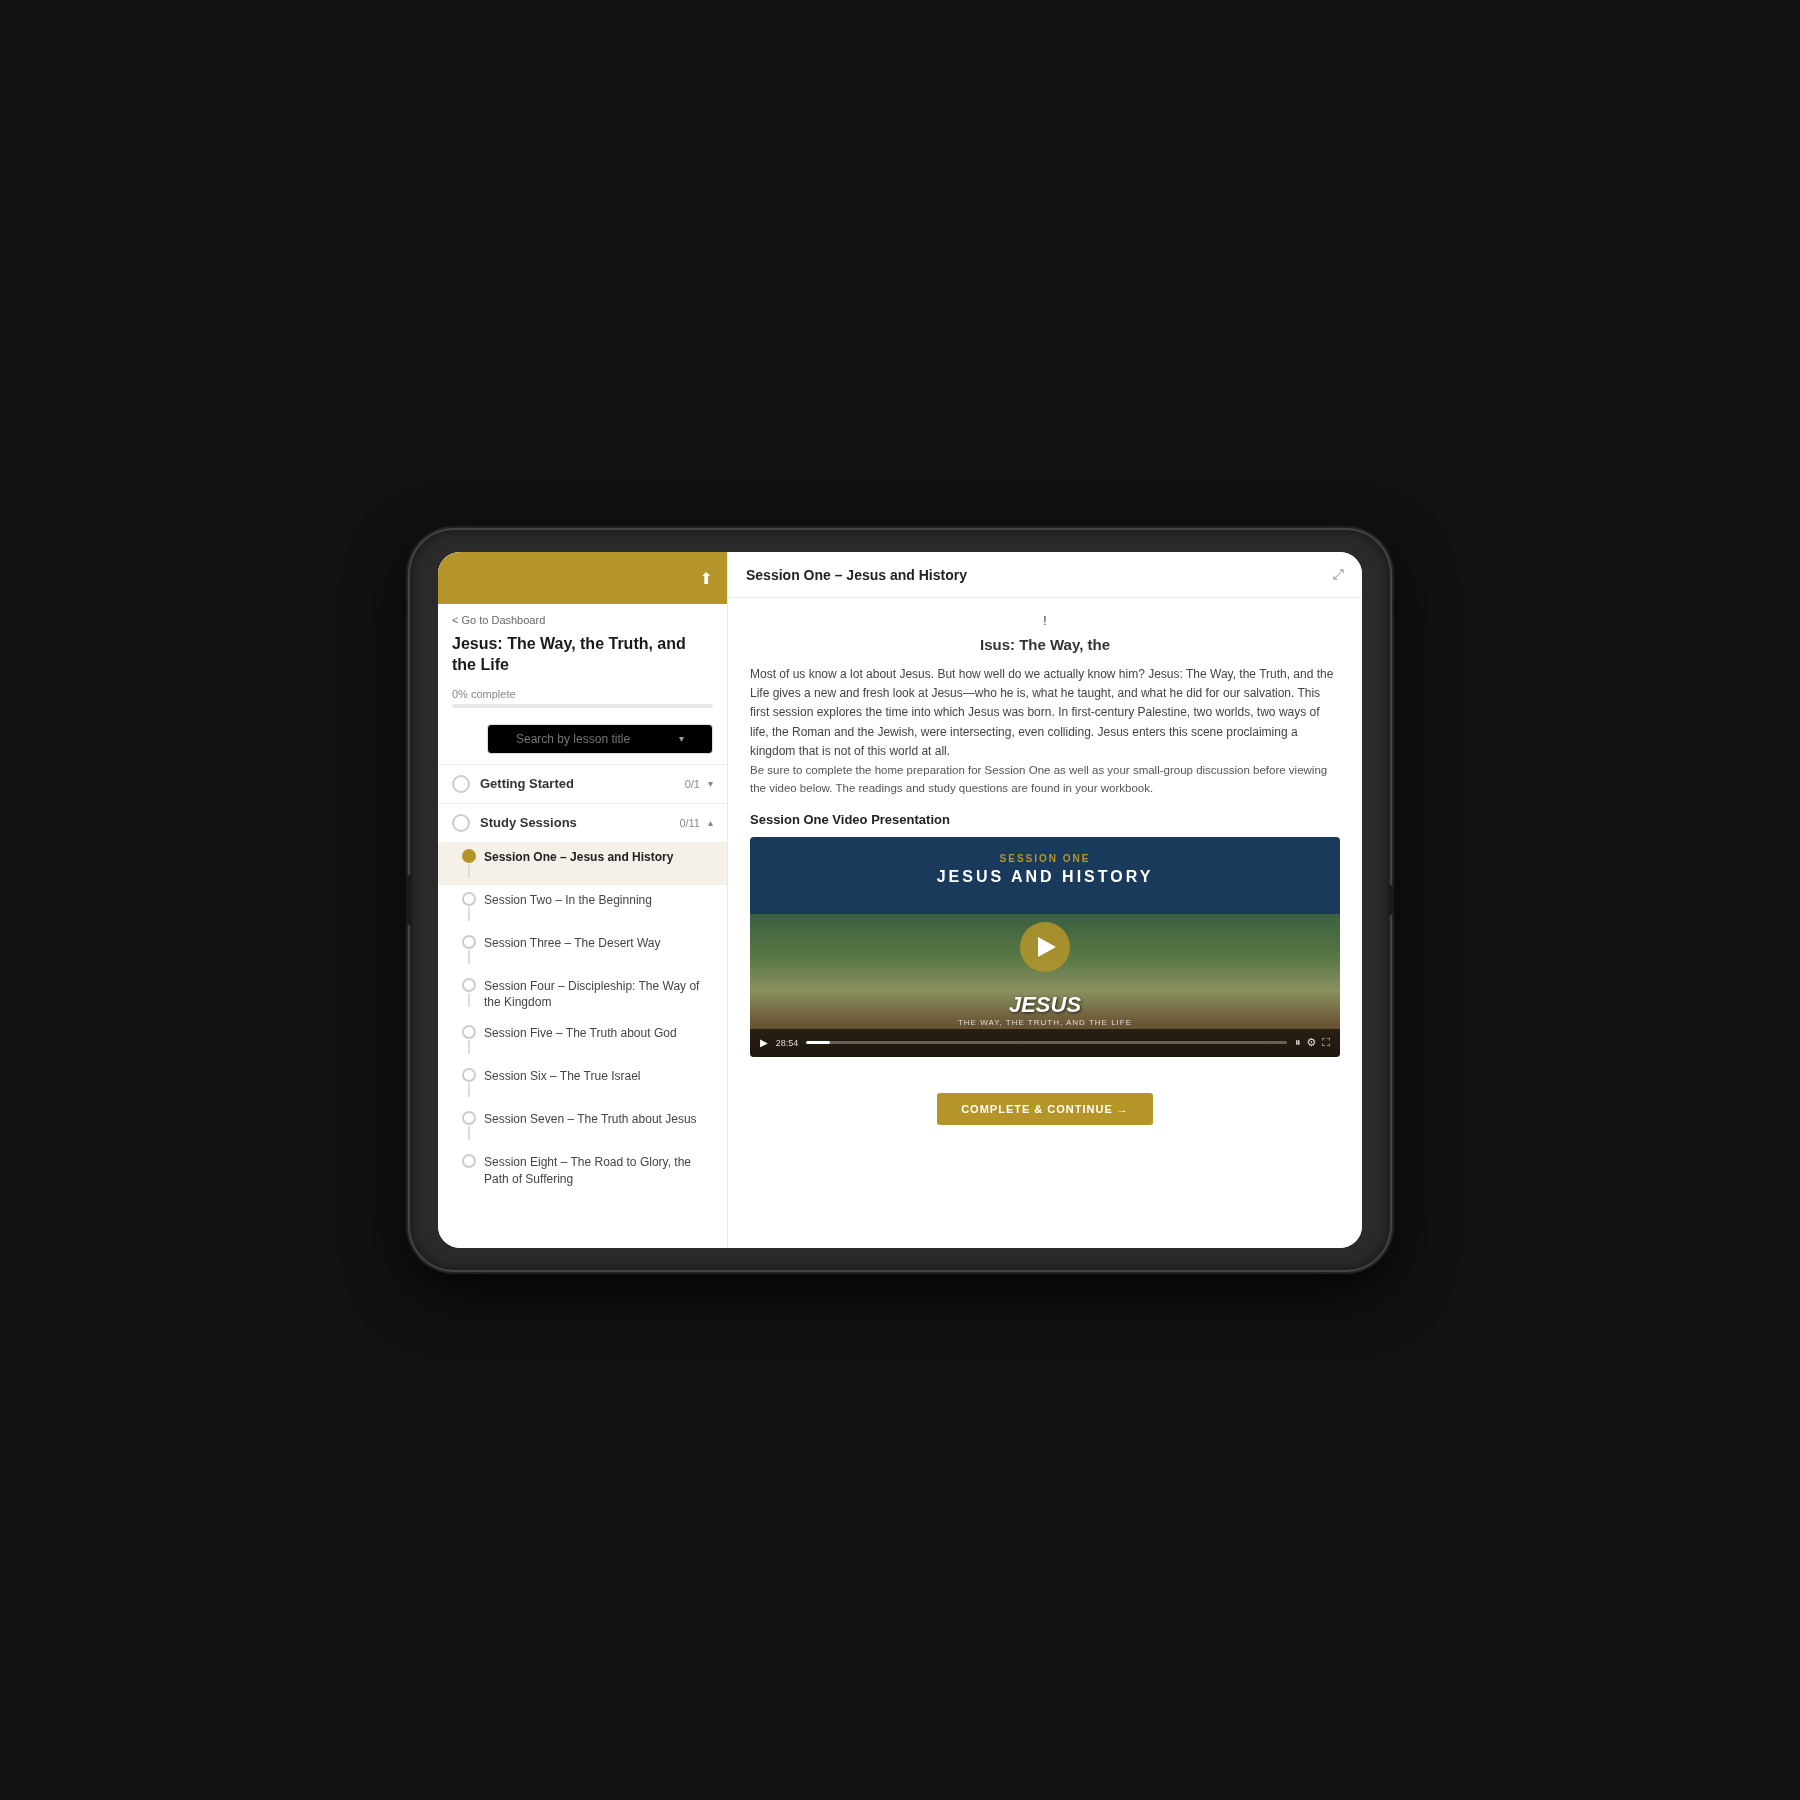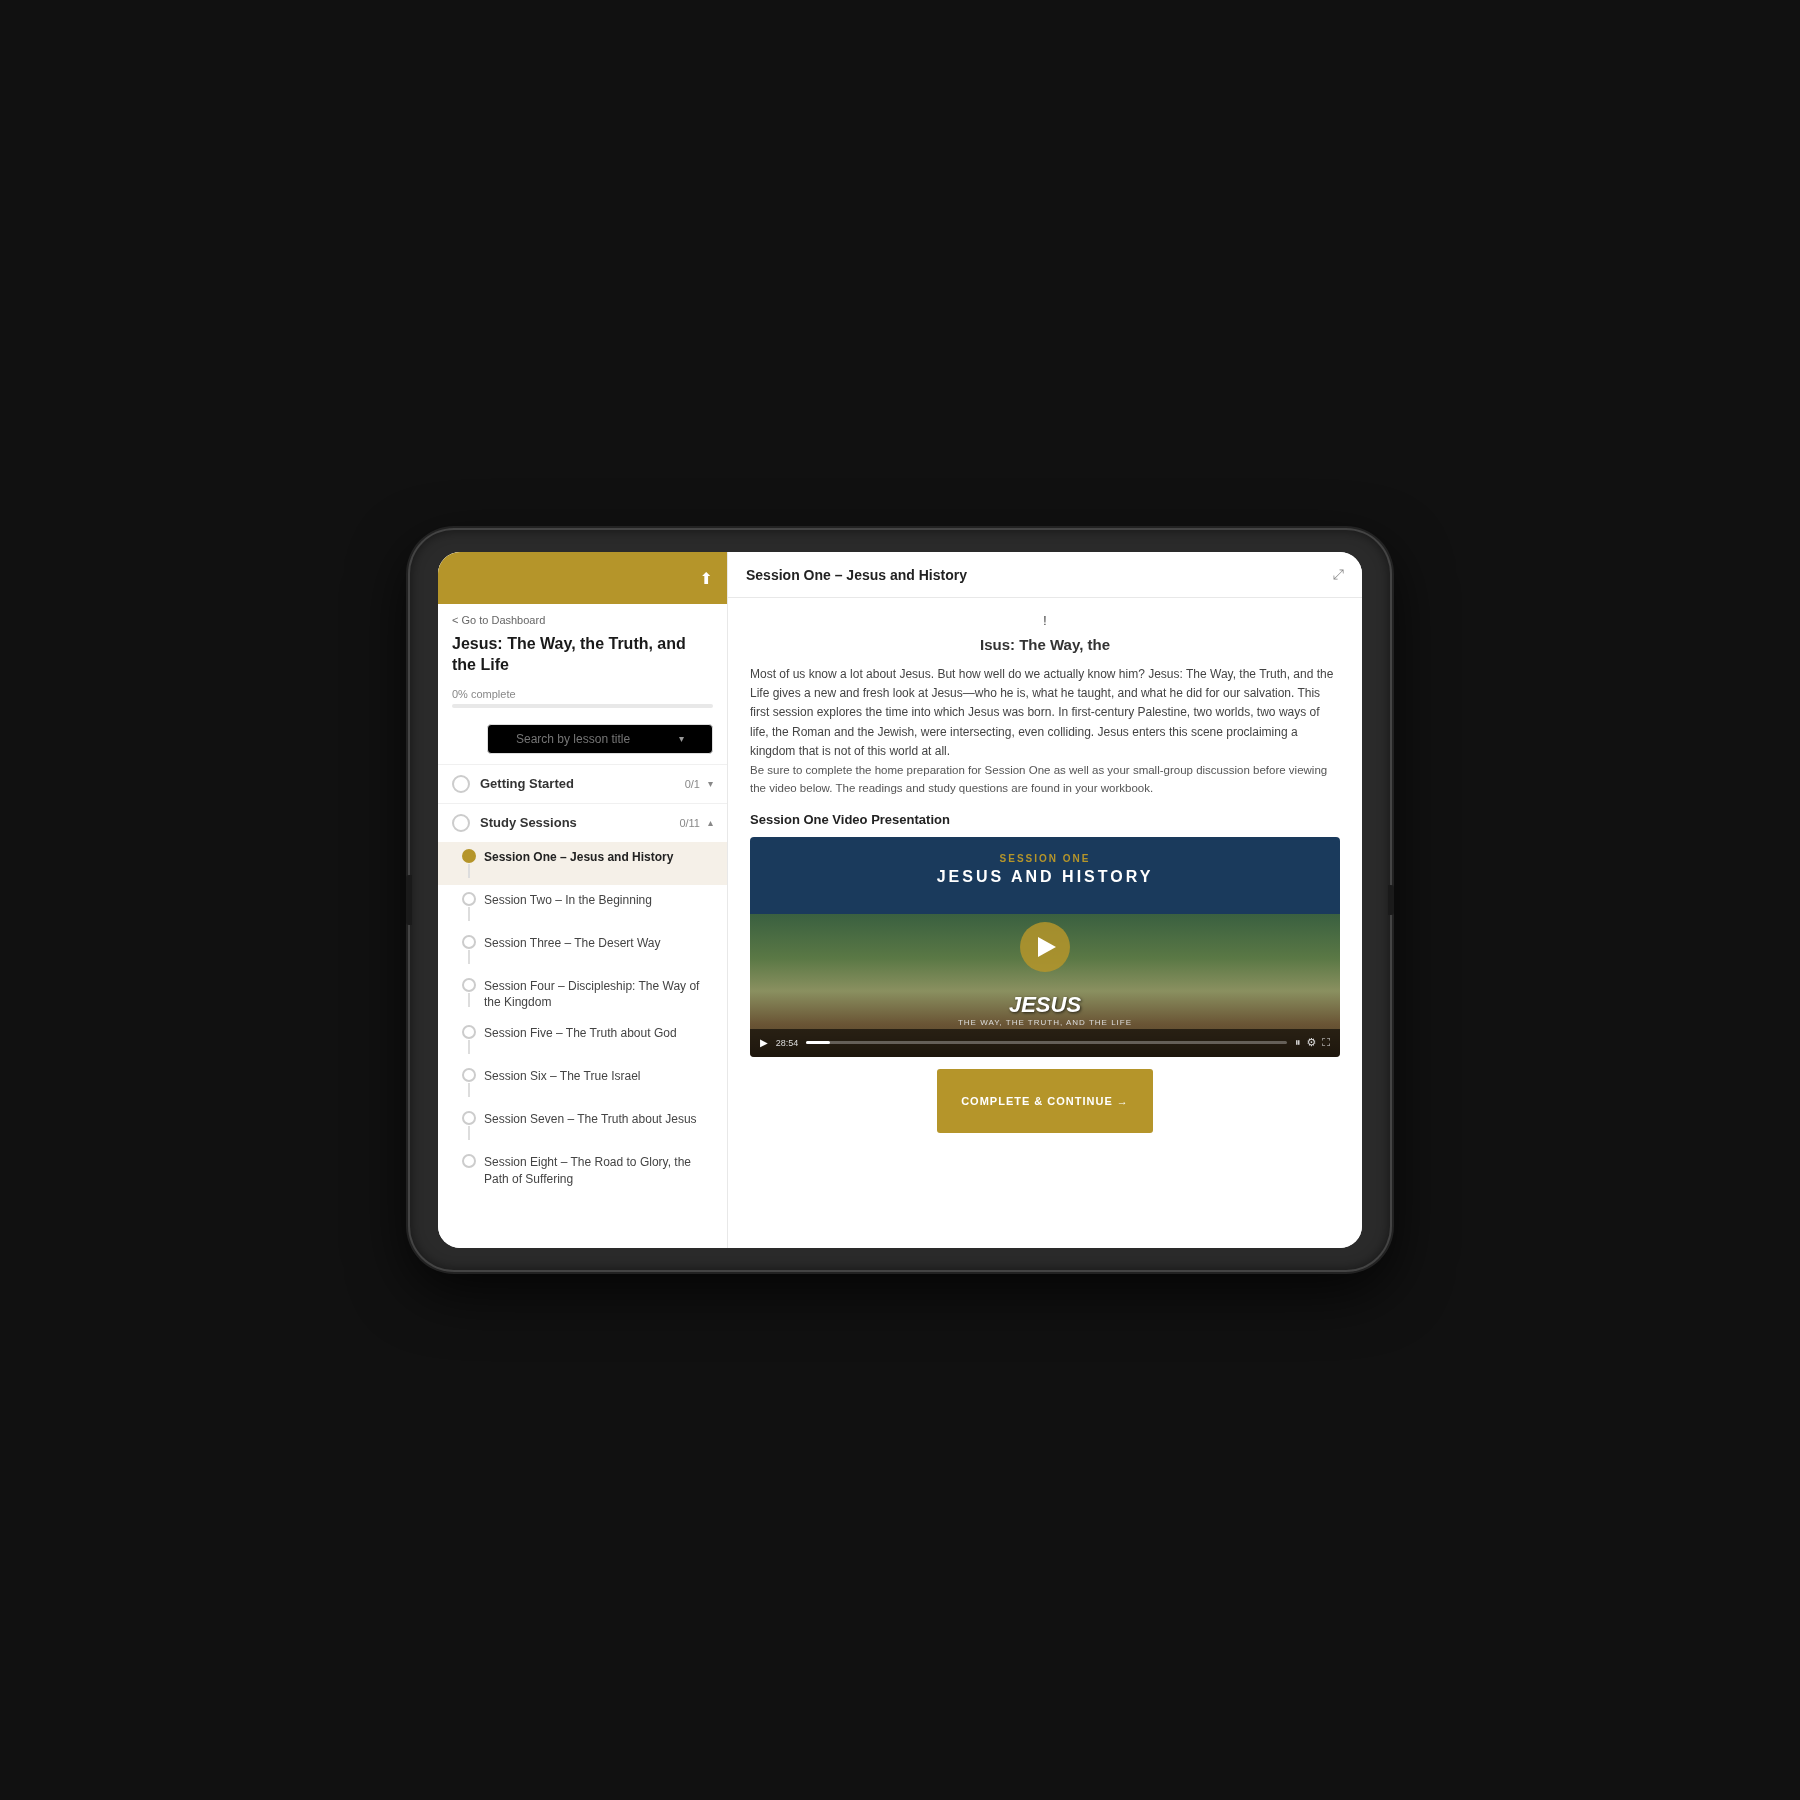--- a/index.html
+++ b/index.html
@@ -320,21 +320,21 @@
       margin-bottom: 10px;
     }
 
     .video-player {
       width: 100%;
       height: 220px;
       background: linear-gradient(180deg, #1a3a5c 0%, #1a3a5c 35%, #3a6040 35%, #5a7845 55%, #8a9060 70%, #6a5535 85%, #4a3820 100%);
       border-radius: 4px;
       position: relative;
       overflow: hidden;
-      margin-bottom: 6px;
+      margin-bottom: 30px;
     }
 
     .video-overlay-top {
       position: absolute;
       top: 0;
       left: 0;
       right: 0;
       padding: 16px;
       text-align: center;
     }
@@ -458,21 +458,21 @@
 
     .complete-btn-wrap {
       text-align: center;
       padding: 6px 0;
     }
 
     .complete-btn {
       background: #b5952a;
       color: #fff;
       border: none;
-      padding: 26px 24px;
+      padding: 10px 24px;
       font-size: 11px;
       font-weight: 700;
       letter-spacing: 1px;
       text-transform: uppercase;
       border-radius: 3px;
       cursor: pointer;
     }
 
     .exclamation-mark {
       text-align: center;

